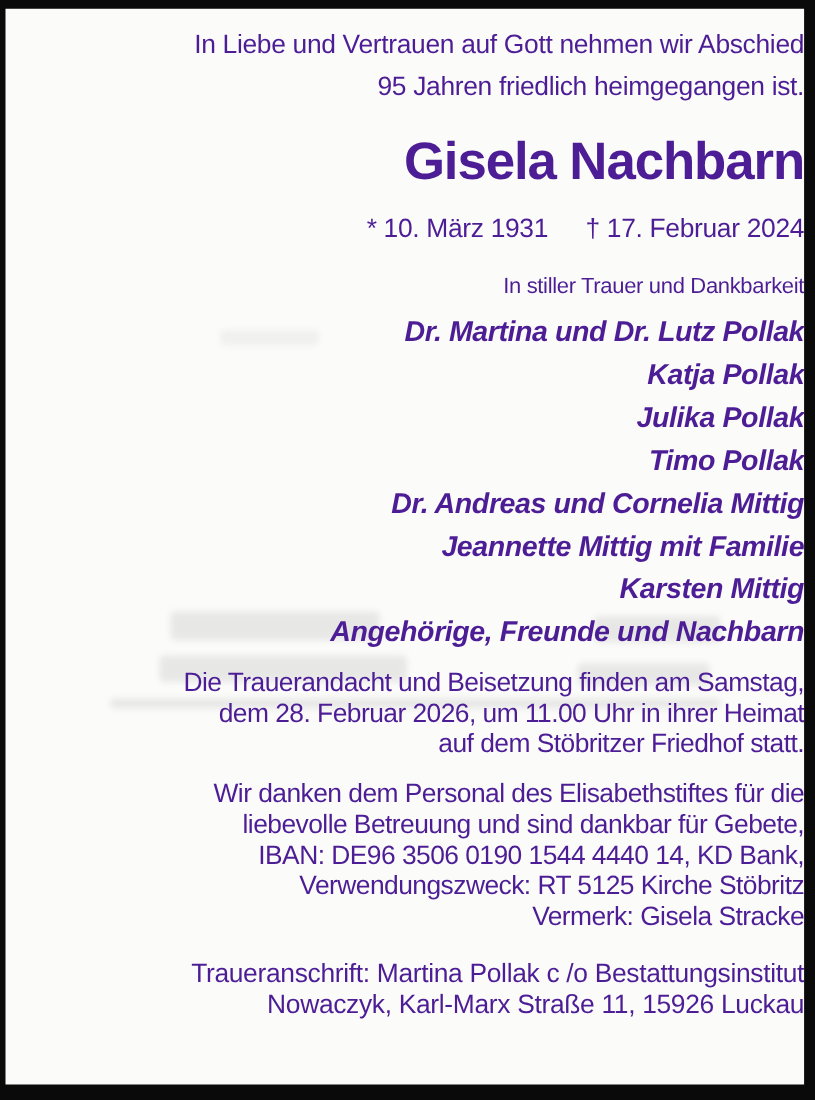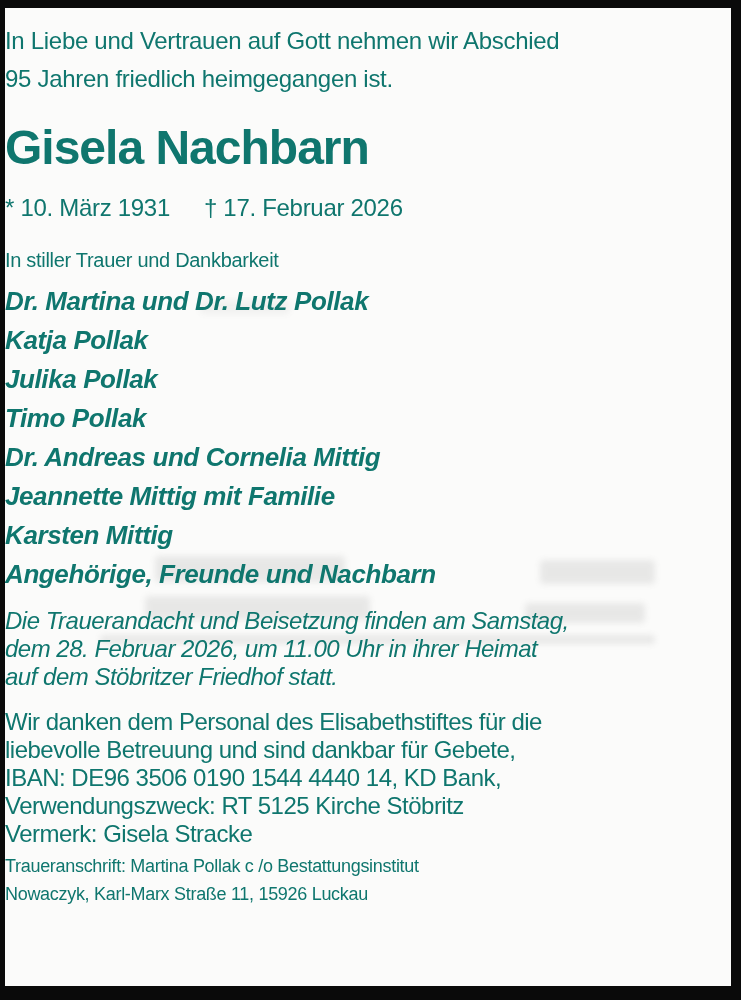--- a/index.html
+++ b/index.html
@@ -12,22 +12,22 @@
     position: relative;
     width: 741px; height: 1000px;
     background: #fbfbfa;
     border-style: solid;
     border-color: #0a0a0a;
     border-top-width: 8px;
     border-right-width: 10px;
     border-bottom-width: 14px;
     border-left-width: 5px;
     overflow: hidden;
-    color: #0f766e;
-    text-align: left;
+    color: #4c1d95;
+    text-align: right;
   }
   .content {
     position: relative;
     padding-top: 14px;
     z-index: 2;
   }
   .intro {
     font-size: 24px;
     line-height: 38px;
     letter-spacing: -0.3px;
@@ -57,25 +57,25 @@
     font-size: 26px;
     font-weight: bold;
     letter-spacing: -0.4px;
   }
   .mourners .mourner { line-height: 39px; font-style: italic; }
   .para {
     font-size: 24px;
     line-height: 28px;
     letter-spacing: -0.5px;
   }
-  .service-para { margin-top: 13px; font-style: italic; }
+  .service-para { margin-top: 13px; }
   .thanks-para { margin-top: 17px; }
   .address-para {
-    margin-top: 4px;
-    font-size: 18px;
+    margin-top: 24px;
+    font-size: 24px;
     line-height: 28px;
     letter-spacing: -0.3px;
   }
   
   .ghost {
     position: absolute;
     background: #6a6a6a;
     opacity: 0.13;
     filter: blur(3px);
     border-radius: 4px;
@@ -103,21 +103,21 @@
   <div class="content">
 
     <div class="intro">
       <div>In Liebe und Vertrauen auf Gott nehmen wir Abschied</div>
       <div>95 Jahren friedlich heimgegangen ist.</div>
     </div>
 
     <div class="deceased-name">Gisela Nachbarn</div>
 
     <div class="dates">
-      <span>* 10. März 1931</span><span class="gap"></span><span>† 17. Februar 2026</span>
+      <span>* 10. März 1931</span><span class="gap"></span><span>† 17. Februar 2024</span>
     </div>
 
     <div class="mourning-heading">In stiller Trauer und Dankbarkeit</div>
 
     <div class="mourners">
       <div class="mourner">Dr. Martina und Dr. Lutz Pollak</div>
       <div class="mourner">Katja Pollak</div>
       <div class="mourner">Julika Pollak</div>
       <div class="mourner">Timo Pollak</div>
       <div class="mourner">Dr. Andreas und Cornelia Mittig</div>

